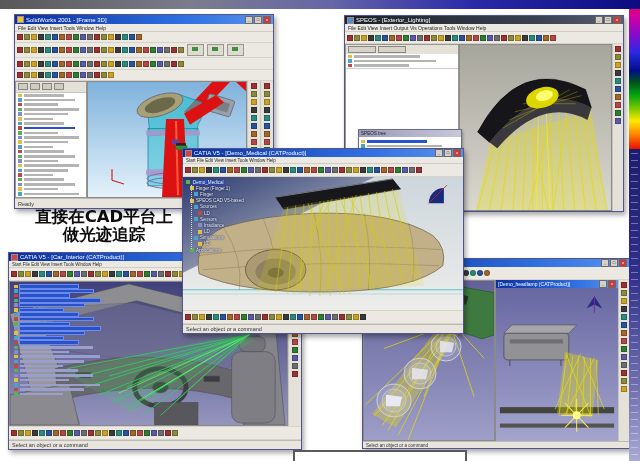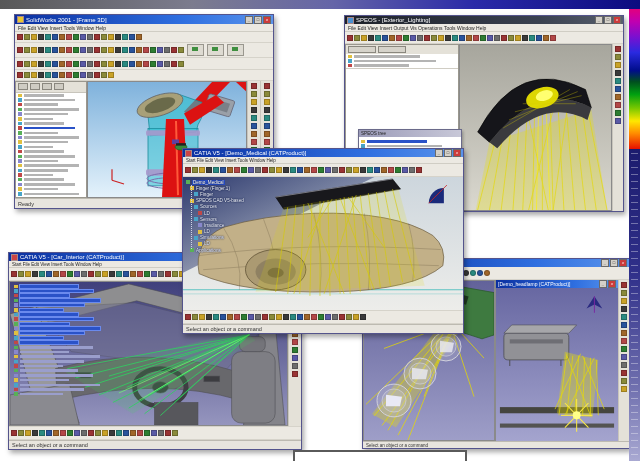--- a/index.html
+++ b/index.html
@@ -79,20 +79,22 @@
   .crow.sel span{background:#2a50c8;color:#fff;padding:0 1px;}
   .cline{position:absolute;left:5px;top:6px;bottom:4px;width:0;border-left:1px dotted #cfd4e6;}
 </style>
 </head>
 <body>
 
 <div class="slide">
   <div class="topbar"></div>
 
   <div class="caption">
+    <div>直接在CAD平台上</div>
+    <div>做光迹追踪</div>
   </div>
 
   <div class="win" style="left:14px;top:14px;width:258px;height:193px;z-index:3;">
     <div class="tbar">
       <i class="appicon"></i>
       <span>SolidWorks 2001 - [Frame 3D]</span>
       <div class="wbtns">
           <i class="wbtn">_</i>
           <i class="wbtn">□</i>
           <i class="wbtn close">x</i>

